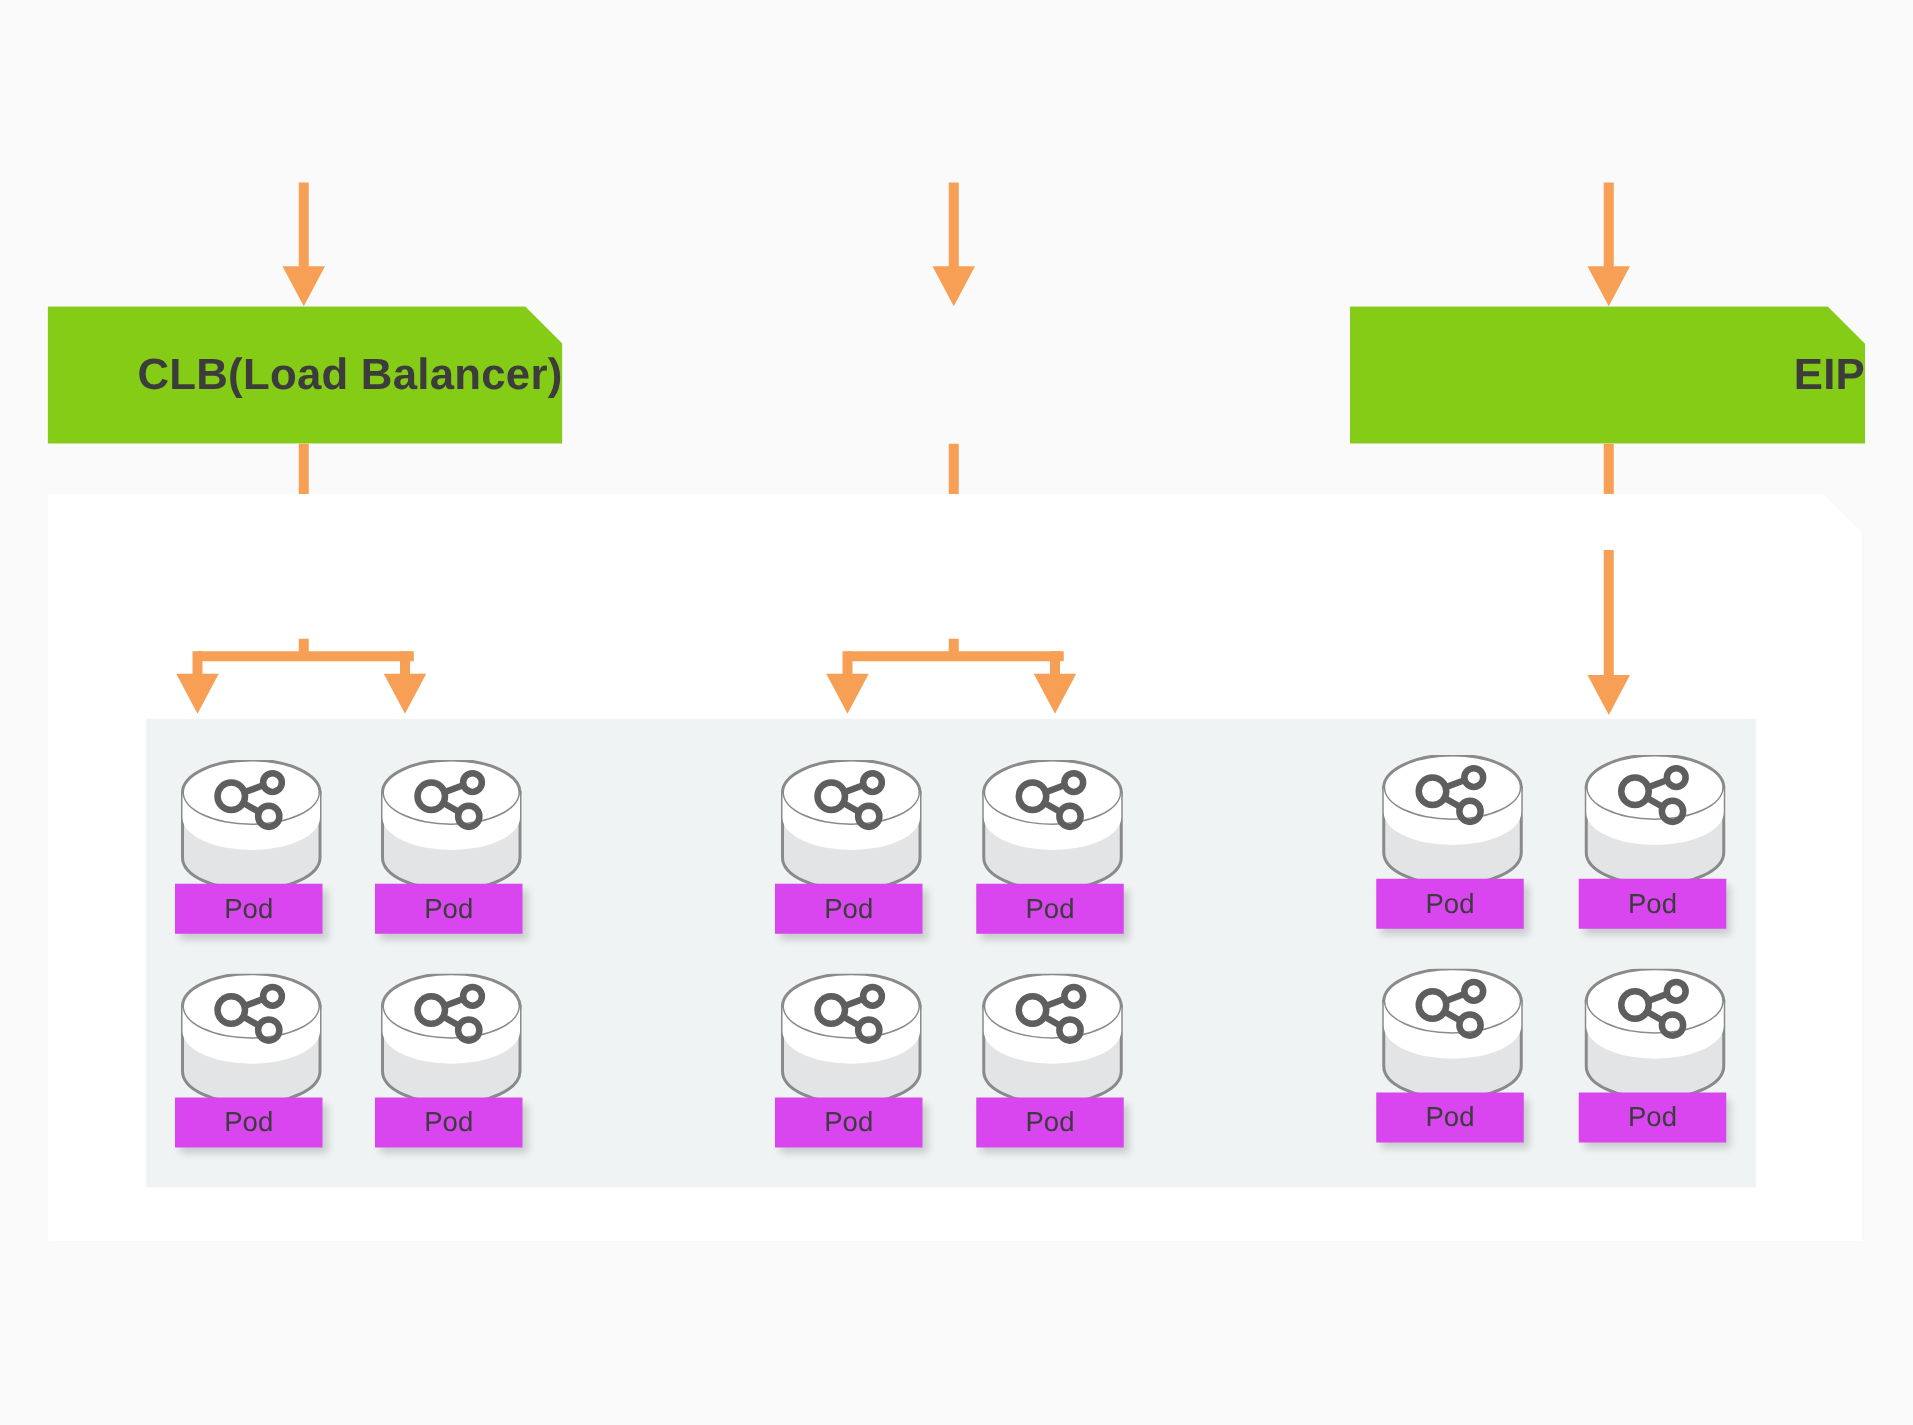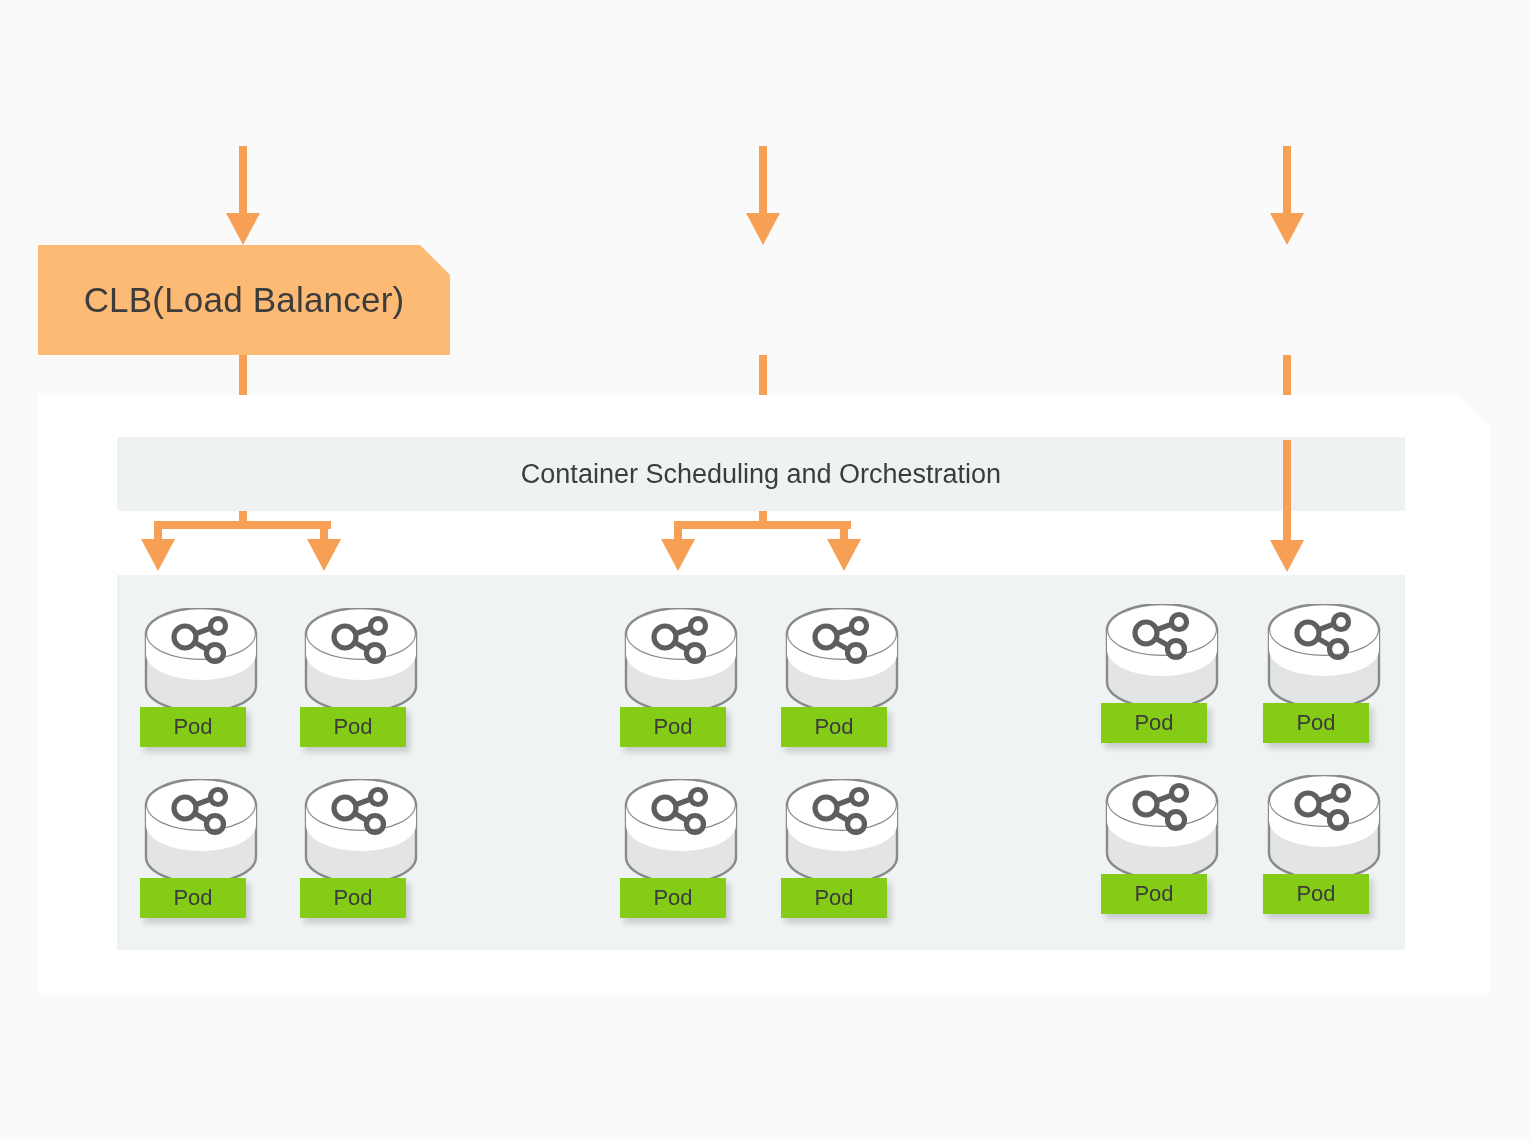--- a/index.html
+++ b/index.html
@@ -6,26 +6,27 @@
   body{
     width:1530px;height:1140px;
     background:#fafafa;
     font-family:"Liberation Sans","DejaVu Sans",sans-serif;
     overflow:hidden;position:relative;
   }
   #stage{position:absolute;left:0;top:0;width:1530px;height:1140px;}
 
   
   .entity{
-    position:absolute;background:#fdba74;
-    display:flex;align-items:center;justify-content:center;
+    position:absolute;background:#84cc16;
+    display:flex;align-items:center;justify-content:flex-end;
     font-size:35px;color:#3c3c3c;letter-spacing:.2px;
     box-shadow:3px 4px 7px rgba(0,0,0,.09);
     -webkit-clip-path:polygon(0 0, calc(100% - 30px) 0, 100% 30px, 100% 100%, 0 100%);
     clip-path:polygon(0 0, calc(100% - 30px) 0, 100% 30px, 100% 100%, 0 100%);
+    font-weight:bold;
   }
   .entity-label{pointer-events:none;}
 
   
   .cluster{
     position:absolute;left:38px;top:395px;width:1452px;height:598px;
     background:#ffffff;
     box-shadow:3px 4px 8px rgba(0,0,0,.09);
     -webkit-clip-path:polygon(0 0, calc(100% - 32px) 0, 100% 32px, 100% 100%, 0 100%);
     clip-path:polygon(0 0, calc(100% - 32px) 0, 100% 32px, 100% 100%, 0 100%);
@@ -46,22 +47,22 @@
     position:absolute;width:0;height:0;
     border-left:17px solid transparent;
     border-right:17px solid transparent;
     border-top:32px solid #f7a055;
   }
 
   
   .pod{position:absolute;width:114px;height:150px;}
   .cyl{position:absolute;left:0;top:0;width:114px;height:104px;}
   .pod-label{
-    position:absolute;left:-4px;top:99px;width:106px;height:40px;
-    background:#84cc16;display:flex;align-items:center;justify-content:center;
+    position:absolute;left:-4px;top:99px;width:118px;height:40px;
+    background:#d946ef;display:flex;align-items:center;justify-content:center;
     font-size:22px;color:#3c3c3c;
     box-shadow:4px 5px 6px rgba(0,0,0,.16);
   }
 </style>
 </head>
 <body>
 
 <div id="stage">
 
   <div>
@@ -73,30 +74,30 @@
     <div class="arrow-head" style="left:746px;top:213px;"></div>
   </div>
   <div>
     <div class="arrow-line" style="left:1283px;top:146px;width:8px;height:72px;"></div>
     <div class="arrow-head" style="left:1270px;top:213px;"></div>
   </div>
 
   <div class="entity" style="left:38px;top:245px;width:412px;height:110px;">
     <span class="entity-label">CLB(Load Balancer)</span>
   </div>
+  <div class="entity" style="left:1080px;top:245px;width:412px;height:110px;">
+    <span class="entity-label">EIP</span>
+  </div>
 
   <div class="arrow-line" style="left:239px;top:355px;width:8px;height:85px;"></div>
   <div class="arrow-line" style="left:759px;top:355px;width:8px;height:85px;"></div>
   <div class="arrow-line" style="left:1283px;top:355px;width:8px;height:85px;"></div>
 
   <div class="cluster"></div>
 
-  <div class="orch-band">
-    <span>Container Scheduling and Orchestration</span>
-  </div>
 
   <div class="pod-panel"></div>
 
   <div>
     <div class="arrow-line" style="left:239px;top:511px;width:8px;height:16px;"></div>
     <div class="arrow-line" style="left:158px;top:521px;width:173px;height:8px;"></div>
     <div class="arrow-line" style="left:154px;top:521px;width:8px;height:22px;"></div>
     <div class="arrow-head" style="left:141px;top:539px;"></div>
     <div class="arrow-line" style="left:320px;top:521px;width:8px;height:22px;"></div>
     <div class="arrow-head" style="left:307px;top:539px;"></div>

